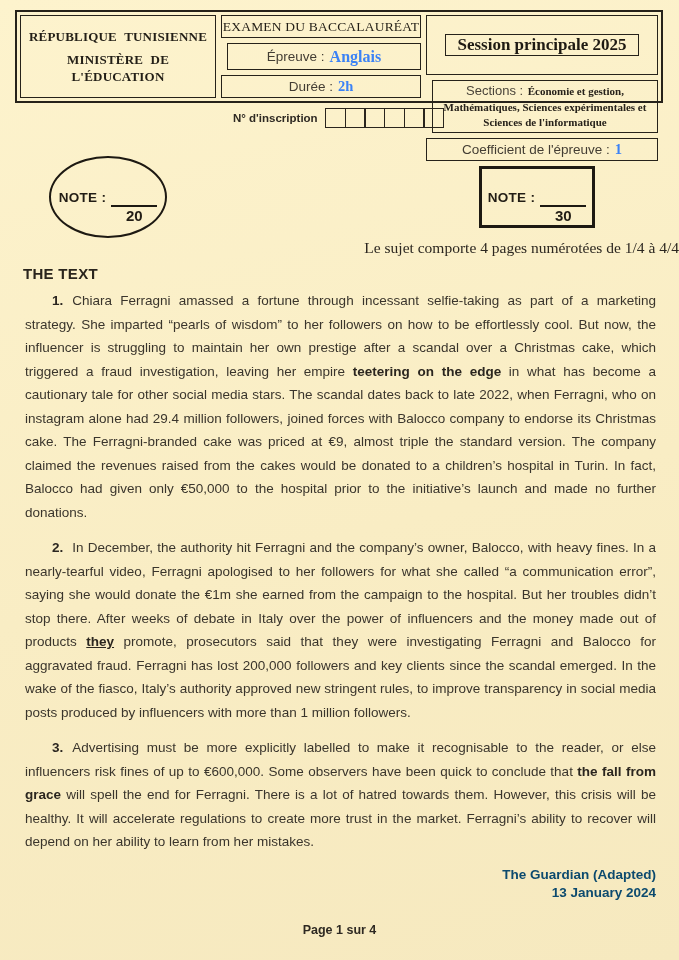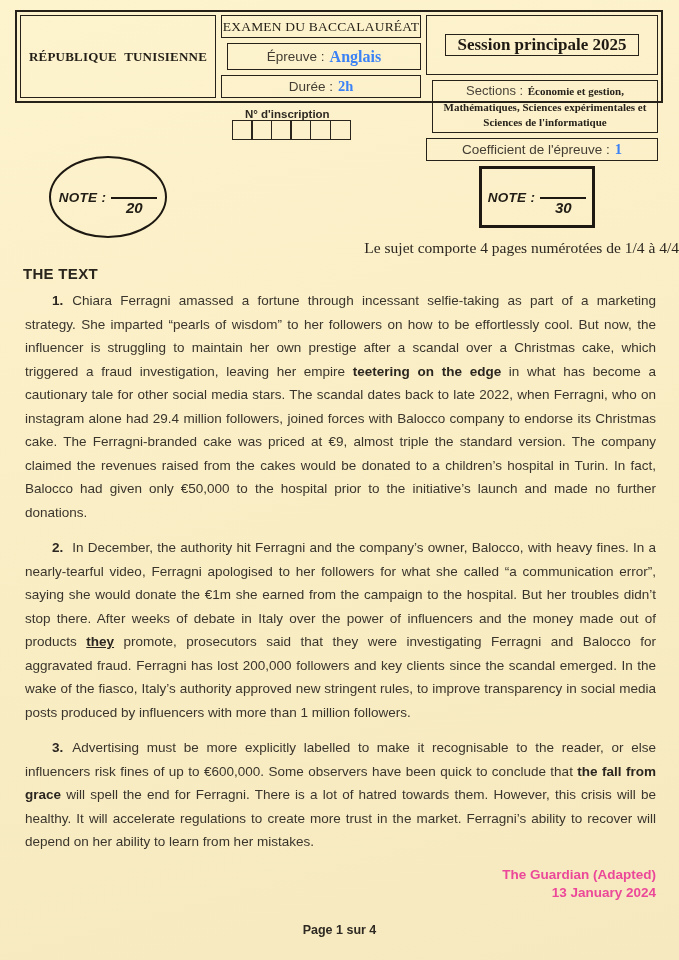--- a/index.html
+++ b/index.html
@@ -33,60 +33,61 @@
   .value-serif.small{font-size:14.5px;}
   .session-outer{padding:18px;}
   .session-inner{border:1.4px solid #26221a;width:100%;height:100%;
     box-sizing:border-box;display:flex;align-items:center;justify-content:center;
     font-family:"Liberation Serif",serif;font-weight:bold;font-size:17px;color:#1e1a13;}
   .sections-cell{flex-direction:column;padding:2px 3px;line-height:13.5px;}
   .sections-lead{font-size:13px;color:#4a443a;}
   .sections-bold{font-family:"Liberation Serif",serif;font-weight:bold;
     font-size:11px;color:#26211a;}
   
-  .inscription{position:absolute;left:233px;top:108px;display:flex;align-items:center;flex-direction:column;}
+  .inscription{position:absolute;left:233px;top:108px;display:flex;align-items:center;}
   .insc-label{font-weight:bold;font-size:11.5px;color:#2e2922;margin-right:9px;}
   .insc-boxes{display:flex;}
   .insc-box{width:21px;height:20px;border:1.4px solid #2a251d;margin-left:-1.4px;box-sizing:border-box;}
   
   .note-oval{position:absolute;left:49px;top:156px;width:118px;height:82px;
     border:2.8px solid #1d1912;border-radius:50%;box-sizing:border-box;
     display:flex;align-items:center;justify-content:center;}
   .note-rect{position:absolute;left:479px;top:166px;width:116px;height:62px;
     border:3px solid #1d1912;box-sizing:border-box;
     display:flex;align-items:center;justify-content:center;}
-  .note-inner{display:flex;align-items:center;font-style:italic;}
+  .note-inner{display:flex;align-items:flex-end;}
   .note-label{font-weight:bold;font-size:13.5px;color:#221d15;letter-spacing:.3px;}
   .frac{display:inline-block;position:relative;width:46px;height:0;margin-left:5px;}
   .frac .bar{display:block;border-top:2.8px solid #1d1912;width:100%;}
   .frac .den{position:absolute;left:0;top:2px;width:100%;text-align:center;
     font-weight:bold;font-size:15px;color:#221d15;}
   
   .subject-note{position:absolute;left:16px;right:0;top:239px;text-align:right;
     font-family:"Liberation Serif",serif;font-size:15.5px;color:#2c2720;}
   .text-heading{position:absolute;left:23px;top:265px;font-weight:bold;
     font-size:15px;letter-spacing:.3px;color:#2a251d;}
   
   .text-body{position:absolute;left:25px;top:289px;width:631px;}
   .text-body p{margin:0 0 12px;text-align:justify;text-indent:27px;
     line-height:23.5px;font-size:13.5px;color:#3a352c;}
   .num{font-weight:bold;padding-right:9px;color:#2b2620;}
   .bseg{font-weight:bold;color:#2b261f;}
   .useg{text-decoration:underline;}
   .attribution{text-align:right;font-weight:bold;font-size:13.5px;
-    line-height:18px;color:#ec4899;margin-top:3px;}
+    line-height:18px;color:#0c4a6e;margin-top:3px;}
   .footer{position:absolute;left:0;right:0;top:923px;text-align:center;
     font-weight:bold;font-size:12.5px;color:#2e2922;}
 </style>
 </head>
 <body>
 
 <div class="header-table">
   <div class="hcell left-cell">
     <div>RÉPUBLIQUE TUNISIENNE</div>
+    <div>MINISTÈRE DE L'ÉDUCATION</div>
   </div>
   <div class="mid-col">
     <div class="hcell row-sm">
       <span class="exam-title">EXAMEN DU BACCALAURÉAT</span>
     </div>
     <div class="hcell row-lg">
       <span class="label-txt">Épreuve :</span>
       <span class="value-serif">Anglais</span>
     </div>
     <div class="hcell row-sm">

